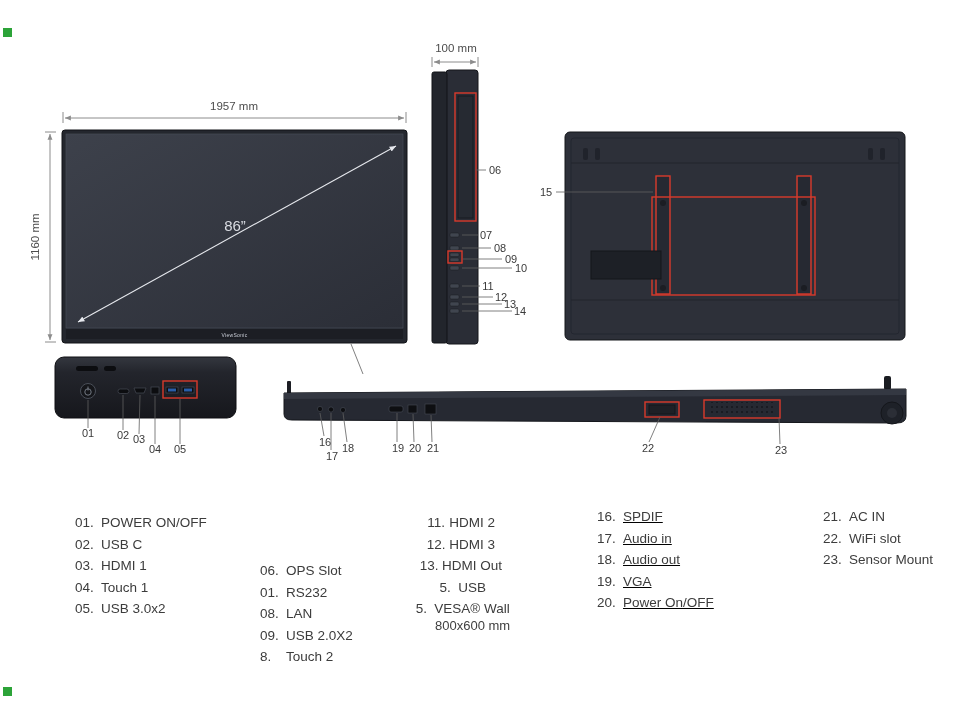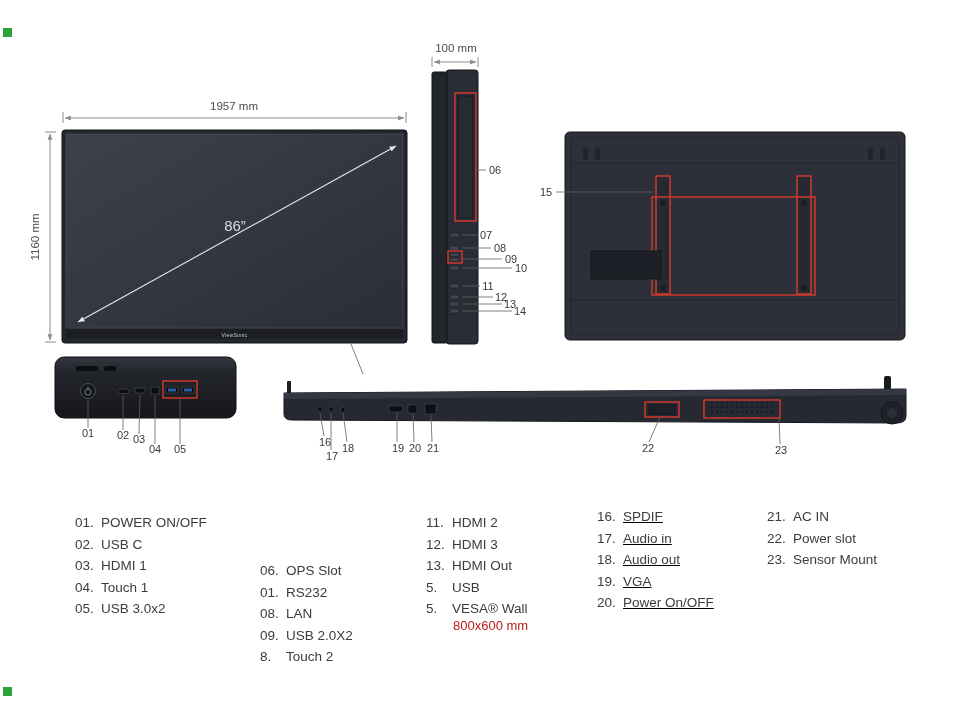--- a/index.html
+++ b/index.html
@@ -16,26 +16,26 @@
   .dimline{stroke:#8c8c8c;stroke-width:1;fill:none;}
   .tick{stroke:#8c8c8c;stroke-width:1;}
   .red{fill:none;stroke-width:1.4;}
   .pmark{fill:#40454f;stroke:#1a1c21;stroke-width:.5;}
   .seam{stroke:#22252d;stroke-width:1;fill:none;}
 
   .legend{position:absolute;left:0;top:0;width:960px;height:720px;pointer-events:none;}
   .legend-col{position:absolute;}
   .c1{left:75px;top:515px;}
   .c2{left:260px;top:515px;margin-top:48px;}
-  .c3{left:426px;top:515px;}
+  .c3{left:408px;top:515px;text-align:center;}
   .c4{left:597px;top:509px;text-decoration:underline;}
-  .c5{left:767px;top:509px;}
+  .c5{left:823px;top:509px;}
   .li{font-size:13.5px;line-height:15.5px;margin-bottom:6px;color:#3c3c3c;white-space:nowrap;}
   .li .num{display:inline-block;min-width:26px;}
-  .sub{font-size:13px;line-height:15px;margin-left:27px;margin-top:1px;color:#b91c1c;}
+  .sub{font-size:13px;line-height:15px;margin-left:27px;margin-top:1px;color:#404040;}
   .gmark{position:absolute;left:3px;width:9px;height:9px;background:#2ca338;}
 </style>
 </head>
 <body>
 
 <div class="page">
 
 <svg width="960" height="500" viewBox="0 0 960 500">
   <defs>
     <marker id="mA" viewBox="0 0 10 10" refX="9" refY="5" markerWidth="6.5" markerHeight="6.5" orient="auto-start-reverse">
@@ -272,21 +272,21 @@
   <div class="legend-col c4">
     <div class="li"><span class="num">16.</span><span class="lbl">SPDIF</span></div>
     <div class="li"><span class="num">17.</span><span class="lbl">Audio in</span></div>
     <div class="li"><span class="num">18.</span><span class="lbl">Audio out</span></div>
     <div class="li"><span class="num">19.</span><span class="lbl">VGA</span></div>
     <div class="li"><span class="num">20.</span><span class="lbl">Power On/OFF</span></div>
   </div>
 
   <div class="legend-col c5">
     <div class="li"><span class="num">21.</span><span class="lbl">AC IN</span></div>
-    <div class="li"><span class="num">22.</span><span class="lbl">Power slot</span></div>
+    <div class="li"><span class="num">22.</span><span class="lbl">WiFi slot</span></div>
     <div class="li"><span class="num">23.</span><span class="lbl">Sensor Mount</span></div>
   </div>
 
 </div>
 
 <div class="gmark" style="top:28px"></div>
 <div class="gmark" style="top:687px"></div>
 
 </div>
 

